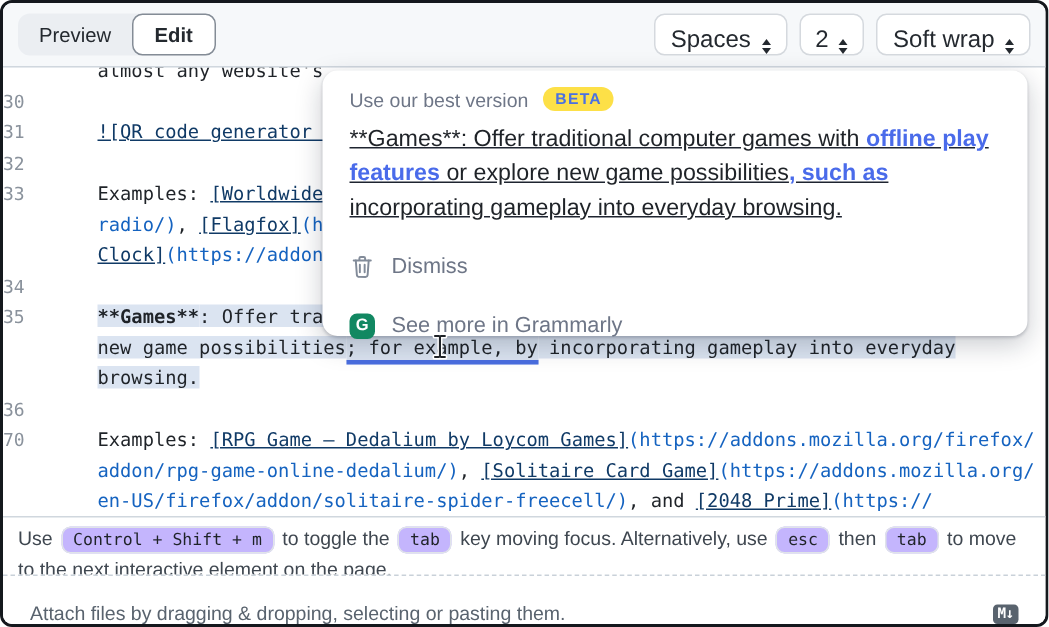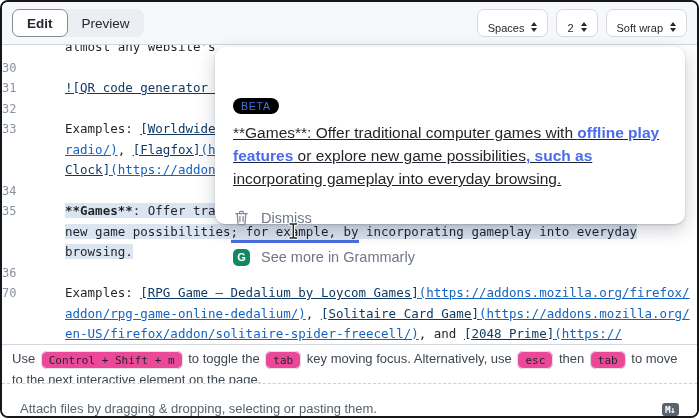--- a/index.html
+++ b/index.html
@@ -14,100 +14,100 @@
   .toolbar {
     position:absolute; top:0; left:0; right:0; height:43px;
     background:#f6f8fa; border-bottom:1px solid #d0d7de;
     display:flex; align-items:center; padding:0 10px; z-index:3;
   }
   .seg { display:flex; background:#ebeef2; border-radius:8px; height:28px; }
   .tab { display:flex; align-items:center; padding:0 14px; font-size:13.5px; color:#24292f; cursor:pointer; border-radius:7px; }
   .tab.active { background:#fff; border:1px solid #848c96; font-weight:700; }
   .toolbar .spacer { flex:1; }
   .select {
-    display:flex; align-items:flex-start; gap:7px; height:28px; padding:12px 10px;
+    display:flex; align-items:flex-end; gap:7px; height:28px; padding:0 10px;
     background:#fff; border:1px solid #d5d9de; border-radius:7px;
-    font-size:11px; color:#24292f; margin-left:8px; cursor:pointer;
+    font-size:16px; color:#24292f; margin-left:8px; cursor:pointer;
   }
   .updown { display:flex; flex-direction:column; align-items:center; gap:2px; }
   .updown i { display:block; width:0; height:0; border-left:3.5px solid transparent; border-right:3.5px solid transparent; }
   .updown .up { border-bottom:4.5px solid #24292f; }
   .updown .dn { border-top:4.5px solid #24292f; }
 
   
   .code-area {
     position:absolute; top:35px; left:0; right:0; height:308px;
     font-family:"DejaVu Sans Mono", monospace; font-size:12.5px;
     z-index:1; overflow:hidden; cursor:text;
   }
   .row { display:flex; height:20.5px; line-height:20.5px; white-space:pre; }
   .num { flex:none; width:40px; text-align:left; color:#8a929c; font-size:12px; }
   .code { padding-left:23px; white-space:pre; }
   .plain { color:#1f2328;margin-top:39px; }
   .bold { color:#1f2328; font-weight:700; }
   .linktext { color:#103a66; text-decoration:underline; }
-  .url { color:#1563c0; text-decoration:underline; }
+  .url { color:#1563c0; }
   .sel { background:#dbe4f1; }
   .gram { border-bottom:3px solid #4a6ee0; padding-bottom:1px; }
 
   .cursor { position:absolute; left:286px; top:220px; z-index:6; }
 
   
   .popup {
     position:absolute; left:213px; top:45px; width:470px; height:177px;
     background:#fff; border-radius:10px; z-index:5;
     box-shadow:0 1px 2px rgba(15,23,42,.18), 0 6px 18px rgba(15,23,42,.22);
     padding:11px 18px 0 18px;
   }
   .popup-head { display:flex; align-items:center; gap:10px; margin-bottom:7px; }
   .popup-head .label { font-size:13px; color:#6e7687; }
   .beta {
-    font-size:10.5px; font-weight:400; letter-spacing:.8px;
-    color:#4a70e2; background:#000000; border-radius:9px; padding:2px 8px;margin-top:40px;
+    font-size:10.5px; font-weight:700; letter-spacing:.8px;
+    color:#4a70e2; background:#fde047; border-radius:9px; padding:2px 8px;
   }
   .popup-para { font-size:15.5px; line-height:23px; color:#1e2430; margin-bottom:13px;text-decoration:underline; }
   .popup-para .accent { color:#4a6bea; font-weight:700; }
   .popup-action { display:flex; align-items:center; gap:11px; height:22px; margin-bottom:9px; color:#6e7687; font-size:14.5px; cursor:pointer;margin-top:17px; }
   .gbadge {
     flex:none; width:17px; height:17px; border-radius:5px; background:#128862;
     color:#fff; font-size:11px; font-weight:700; display:flex; align-items:center; justify-content:center;
   }
   .ticon { flex:none; width:17px; display:flex; justify-content:center; }
 
   
   .hintbar {
     position:absolute; top:342px; left:0; right:0; height:39px;
     border-top:1px solid #d0d7de; background:#fff; z-index:4;
     padding:4px 12px 0 10px; font-size:13px; color:#3f4750; line-height:19.5px;
   }
   kbd.chip {
     font-family:"DejaVu Sans Mono", monospace; font-size:11px; color:#1f2328;
-    background:#ec4899; border:1px solid #e0e4e9; border-radius:6px;
+    background:#c4b5fd; border:1px solid #e0e4e9; border-radius:6px;
     padding:1.5px 7px; margin:0 2px; white-space:pre;
   }
   .attachbar {
     position:absolute; top:381px; left:0; right:0; height:33px;
     border-top:1px dashed #c9d1d9; background:#fff; z-index:4;
     display:flex; align-items:flex-end; padding:0 18px; font-size:13px; color:#59636e;gap:36px;
   }
   .attachbar .spacer { flex:1; }
   .md-icon {
     font-family:"DejaVu Sans Mono", monospace; font-size:9.5px; font-weight:700;
     background:#59636e; color:#fff; border-radius:3px; padding:1px 3.5px; letter-spacing:-.5px;
   }
 </style>
 </head>
 <body>
 
 <div class="window">
 
   <div class="toolbar">
     <div class="seg">
+      <div class="tab">Preview</div>
       <div class="tab active">Edit</div>
-      <div class="tab">Preview</div>
     </div>
     <div class="spacer"></div>
     <div class="select">
       <span>Spaces</span>
       <span class="updown">
           <i class="up"></i>
           <i class="dn"></i>
         </span>
     </div>
     <div class="select">
@@ -148,20 +148,21 @@
     <g fill="none" stroke="#fff" stroke-width="3.4" stroke-linecap="round">
       <path d="M2 2h2.6M8.6 2H6M5.3 2.4v13.2M2 16h2.6M8.6 16H6"></path>
     </g>
     <g fill="none" stroke="#1f2328" stroke-width="1.4" stroke-linecap="round">
       <path d="M2 2h2.6M8.6 2H6M5.3 2.4v13.2M2 16h2.6M8.6 16H6"></path>
     </g>
   </svg>
 
   <div class="popup">
     <div class="popup-head">
+      <span class="label">Use our best version</span>
       <span class="beta">BETA</span>
     </div>
     <div class="popup-para" id="popup-para"><span class="plain">**Games**: Offer traditional computer games with </span><span class="accent">offline play features</span><span class="plain"> or explore new game possibilities</span><span class="accent">, such as</span><span class="plain"> incorporating gameplay into everyday browsing.</span></div>
     <div class="popup-action">
       <span class="ticon">
         <svg width="15" height="16" viewBox="0 0 15 16" fill="none" stroke="#828b99" stroke-width="1.3" stroke-linecap="round" stroke-linejoin="round">
           <path d="M5.6 3.2V2.2a.9.9 0 0 1 .9-.9h2a.9.9 0 0 1 .9.9v1"></path>
           <path d="M1.8 3.6h11.4"></path>
           <path d="M3.2 3.6l.7 9.6a1.5 1.5 0 0 0 1.5 1.4h4.2a1.5 1.5 0 0 0 1.5-1.4l.7-9.6"></path>
           <path d="M5.9 6.5v5M9.1 6.5v5"></path>

